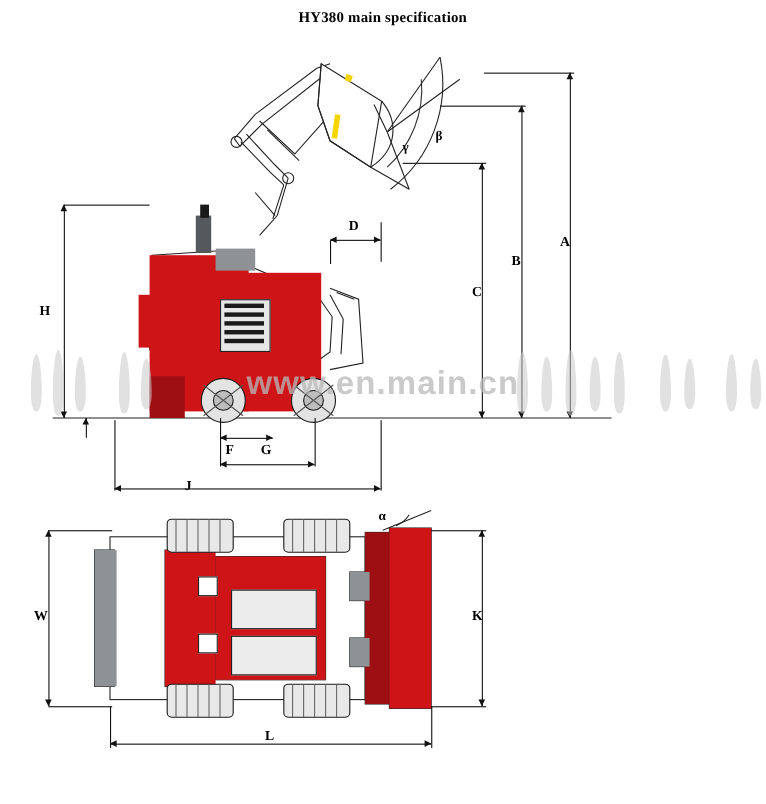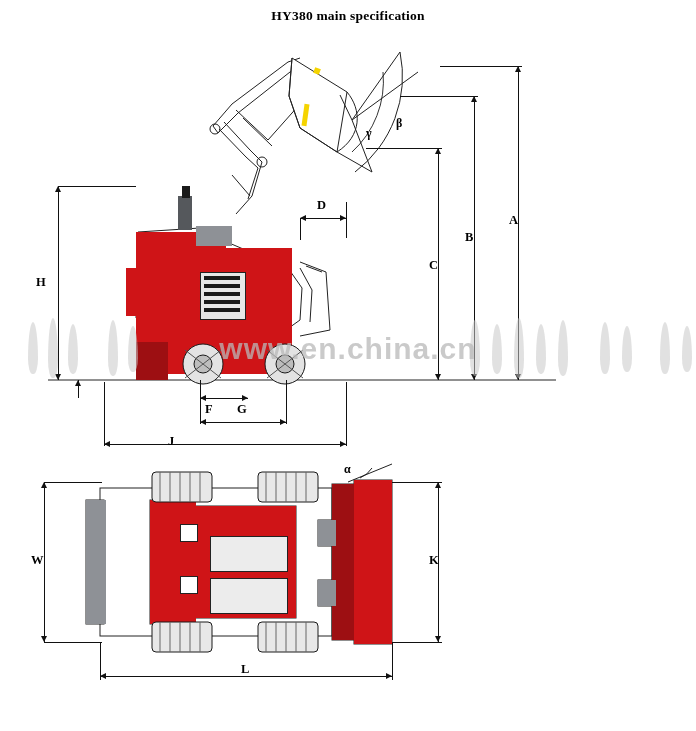--- a/index.html
+++ b/index.html
@@ -317,13 +317,13 @@
   <div class="wm-brush" style="left:470px;top:20px;height:56px;"></div>
   <div class="wm-brush" style="left:492px;top:24px;height:50px;"></div>
   <div class="wm-brush" style="left:514px;top:18px;height:60px;"></div>
   <div class="wm-brush" style="left:536px;top:24px;height:50px;"></div>
   <div class="wm-brush" style="left:558px;top:20px;height:56px;"></div>
   <div class="wm-brush" style="left:600px;top:22px;height:52px;"></div>
   <div class="wm-brush" style="left:622px;top:26px;height:46px;"></div>
   <div class="wm-brush" style="left:660px;top:22px;height:52px;"></div>
   <div class="wm-brush" style="left:682px;top:26px;height:46px;"></div>
 </div>
-<div id="wm">www.en.china.cn</div>
+<div id="wm">www.en.main.cn</div>
 
 </body></html>

